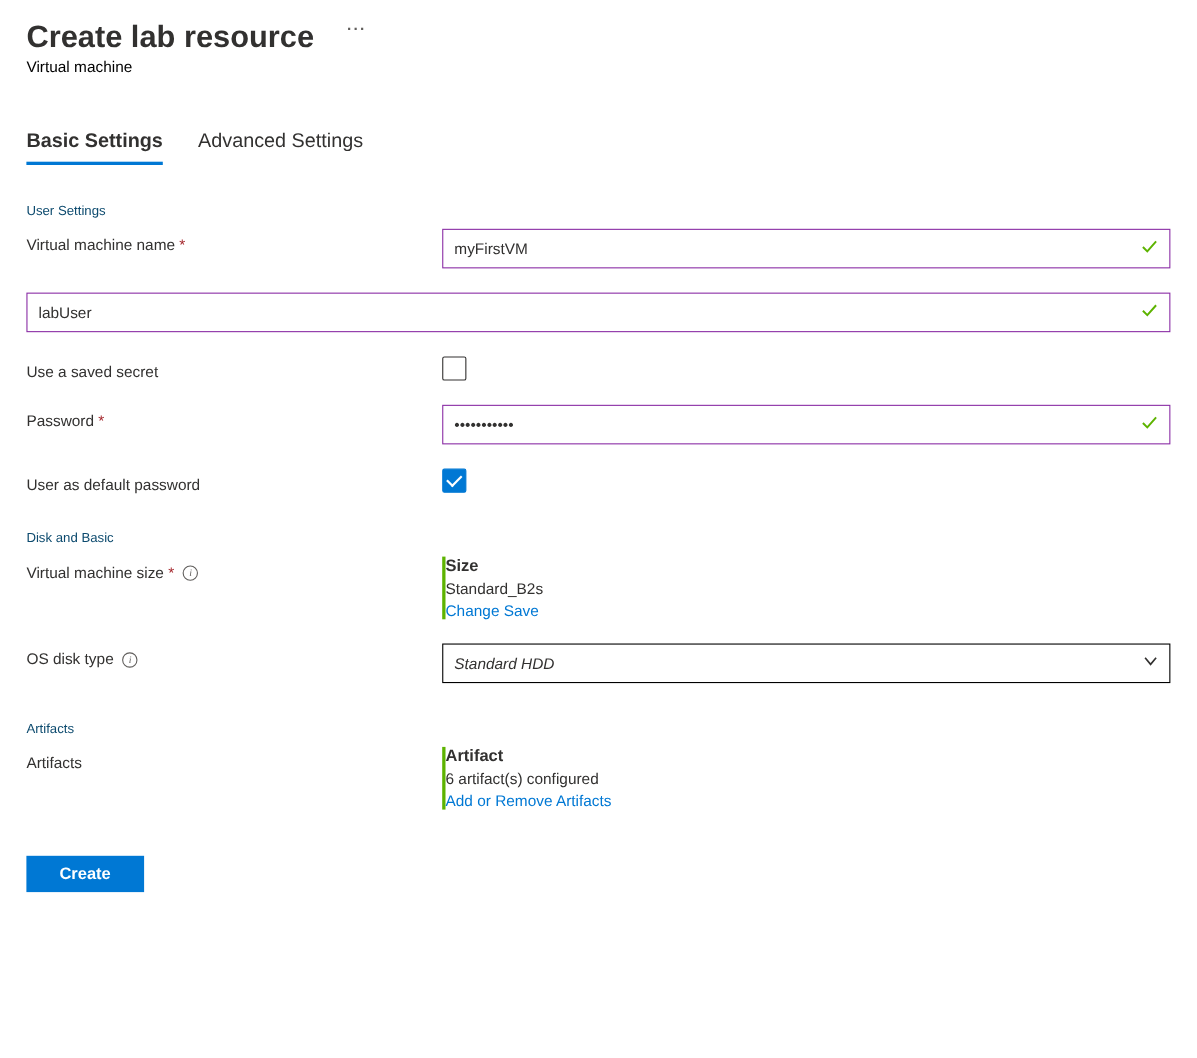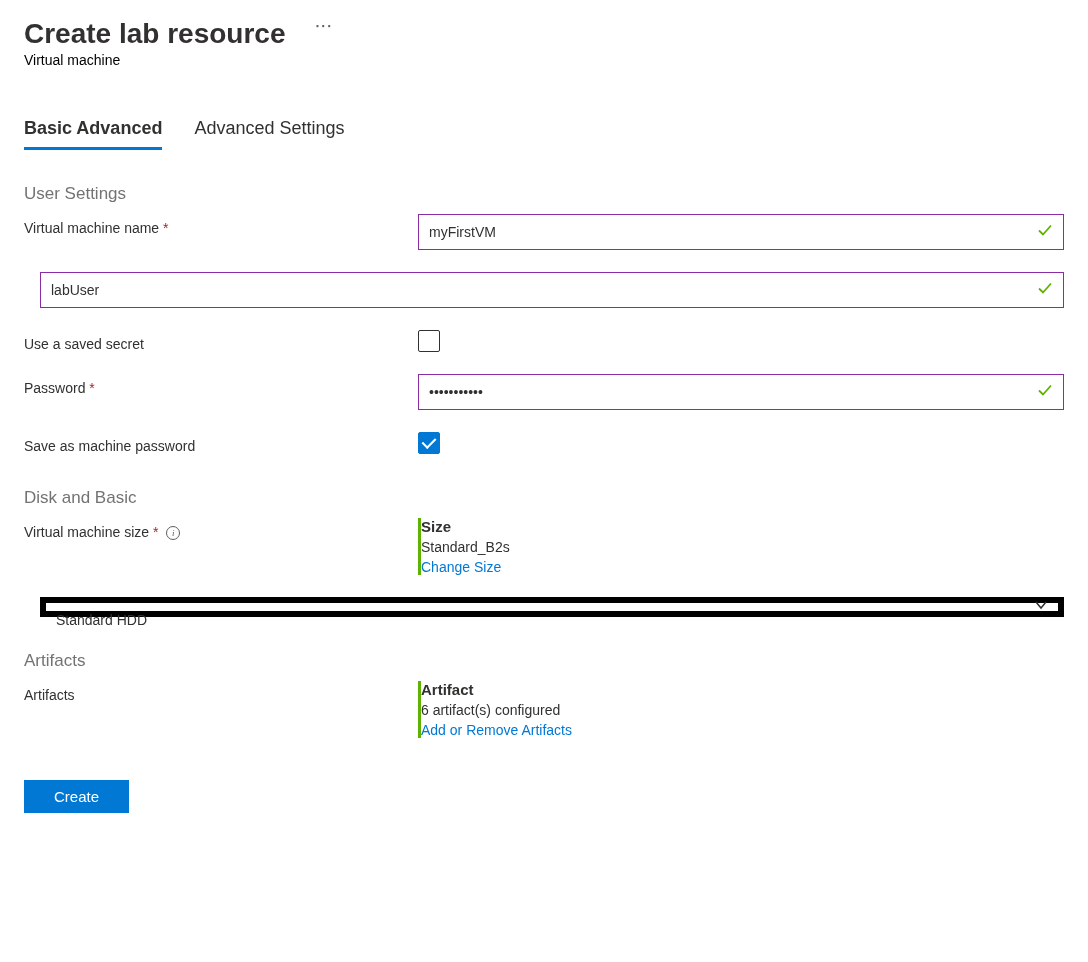--- a/index.html
+++ b/index.html
@@ -41,22 +41,22 @@
     font-size: 18px;
     color: #323130;
     padding-bottom: 8px;
     cursor: pointer;
   }
   .tab.active {
     font-weight: 600;
     border-bottom: 3px solid #0078d4;
   }
   .section-header {
-    font-size: 17px;
-    color: #737373;
+    font-size: 12px;
+    color: #0c4a6e;
     margin: 34px 0 10px 0;
   }
   .form-row {
     display: flex;
     align-items: flex-start;
     margin-bottom: 22px;
   }
   .form-label {
     width: 378px;
     flex: 0 0 378px;
@@ -76,21 +76,20 @@
     text-align: center;
     color: #605e5c;
     vertical-align: middle;
     margin-left: 4px;
     font-style: italic;
     font-family: serif;
   }
   .form-control-wrap {
     flex: 1;
     position: relative;
-    margin-left: 16px;
   }
   .text-input {
     width: 100%;
     height: 36px;
     border: 1px solid #8a2da5;
     padding: 0 40px 0 10px;
     font-size: 14px;
     color: #323130;
     outline: none;
     font-family: inherit;
@@ -139,59 +138,60 @@
   }
   .summary-link {
     color: #0078d4;
     font-size: 14px;
     cursor: pointer;
     margin-top: 4px;
     display: inline-block;
   }
   .select {
     width: 100%;
-    height: 20px;
-    border: 6px solid #000000;
+    height: 36px;
+    border: 1px solid #000000;
     padding: 0 40px 0 10px;
     font-size: 14px;
     background: #fff;
     position: relative;
     line-height: 34px;
     cursor: pointer;
+    font-style: italic;
   }
   .select-chevron {
     position: absolute;
     right: 10px;
     top: 50%;
     transform: translateY(-50%);
   }
   .btn-primary {
     background: #0078d4;
     color: #fff;
     border: none;
     padding: 8px 30px;
     font-size: 15px;
-    font-weight: 400;
+    font-weight: 700;
     cursor: pointer;
     margin-top: 20px;
   }
 </style>
 </head>
 <body>
 
 
 
 <h1 class="page-title">
   <span>Create lab resource</span>
   <span class="more-dots">∙∙∙</span>
 </h1>
 <p class="page-subtitle">Virtual machine</p>
 
 <div class="tabs">
-  <div class="tab active">Basic Advanced</div>
+  <div class="tab active">Basic Settings</div>
   <div class="tab">Advanced Settings</div>
 </div>
 
 <div class="section-header">User Settings</div>
 
 <div class="form-row">
   <div class="form-label">
     <span>Virtual machine name</span>
     <span class="required-star">*</span>
   </div>
@@ -232,44 +232,48 @@
     <input class="text-input" value="•••••••••••" style="">
     <span class="valid-check">
       <svg width="18" height="18" viewBox="0 0 18 18">
           <path d="M3 9 L7 13 L15 4" stroke="#5db300" stroke-width="1.8" fill="none"></path>
         </svg>
     </span>
   </div>
 </div>
 
 <div class="form-row">
-  <div class="form-label">Save as machine password</div>
+  <div class="form-label">User as default password</div>
   <div class="form-control-wrap">
     <div class="checkbox checked"></div>
   </div>
 </div>
 
 <div class="section-header">Disk and Basic</div>
 
 <div class="form-row">
   <div class="form-label">
     <span>Virtual machine size</span>
     <span class="required-star">*</span>
     <span class="info-icon">i</span>
   </div>
   <div class="form-control-wrap">
     <div class="summary-block">
       <div class="summary-title">Size</div>
       <div class="summary-value">Standard_B2s</div>
-      <div class="summary-link">Change Size</div>
+      <div class="summary-link">Change Save</div>
     </div>
   </div>
 </div>
 
 <div class="form-row">
+  <div class="form-label">
+    <span>OS disk type</span>
+    <span class="info-icon">i</span>
+  </div>
   <div class="form-control-wrap">
     <div class="select">
       <span>Standard HDD</span>
       <span class="select-chevron">
         <svg width="14" height="14" viewBox="0 0 14 14">
             <path d="M2 4 L7 10 L12 4" stroke="#323130" stroke-width="1.5" fill="none"></path>
           </svg>
       </span>
     </div>
   </div>

